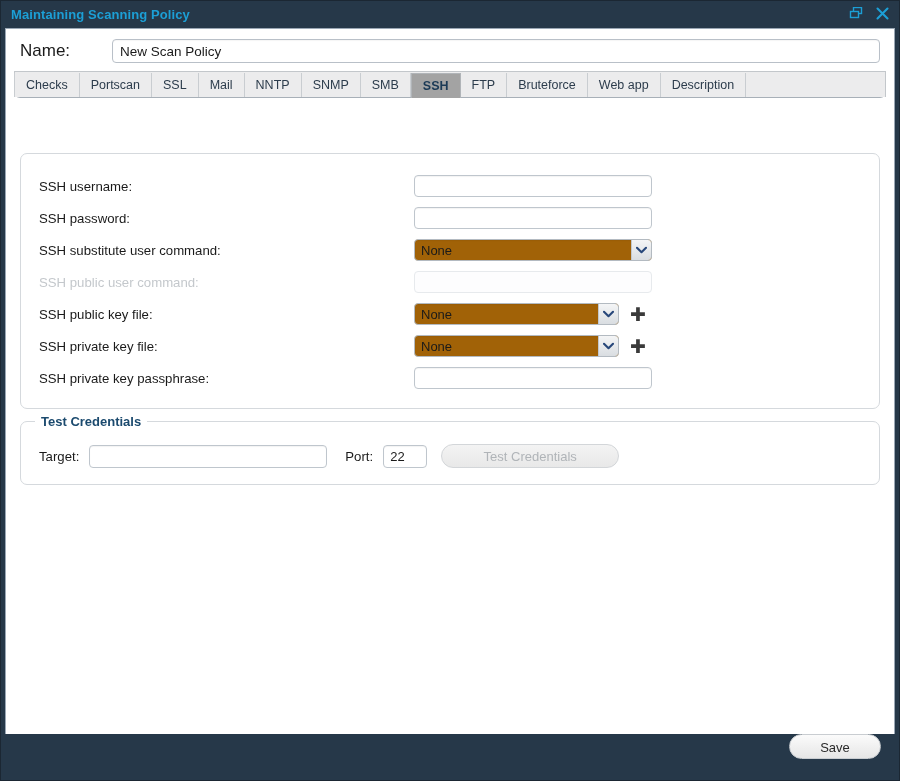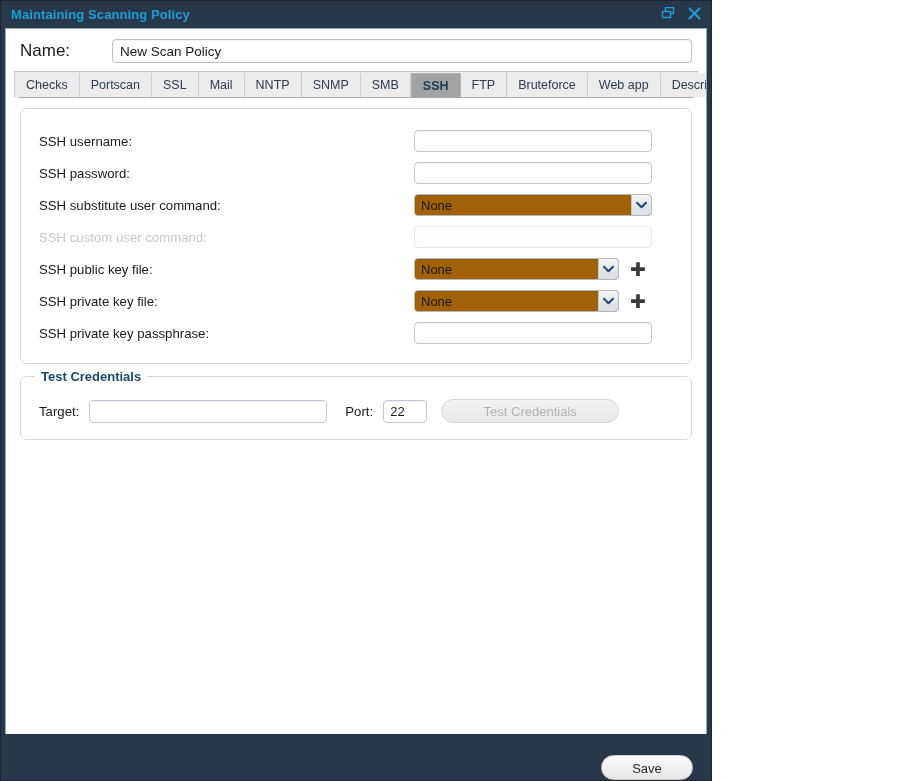--- a/index.html
+++ b/index.html
@@ -13,21 +13,21 @@
     font-family: "Liberation Sans", "DejaVu Sans", sans-serif;
     font-size: 13px;
     color: #222;
     overflow: hidden;
   }
 
   
   .window {
     position: absolute;
     left: 0; top: 0;
-    width: 712px;
+    width: 900px;
     height: 781px;
     box-sizing: border-box;
     background: #263849;
     border: 1px solid #1b2733;
     display: flex;
     flex-direction: column;
   }
 
   .titlebar {
     height: 27px;
@@ -148,20 +148,21 @@
     border-right: 1px solid #b0b4b8;
     border-top: 1px solid #b0b4b8;
     margin-bottom: -1px;
   }
 
   
   .content {
     flex: 1 1 auto;
     padding: 10px 14px 0 14px;
     overflow: hidden;
+    margin-top: 45px;
   }
   .panel {
     border: 1px solid #d5d9dd;
     border-radius: 7px;
     background: #fff;
     padding: 16px 18px 14px 18px;
     box-sizing: border-box;
   }
 
   .field-row {
@@ -317,21 +318,21 @@
     box-sizing: border-box;
     cursor: default;
   }
 
   
   .footer {
     flex: 0 0 46px;
     height: 46px;
     background: #263849;
     display: flex;
-    align-items: flex-end;
+    align-items: flex-start;
     justify-content: flex-end;
     padding-right: 18px;
     box-sizing: border-box;
   }
   .save-btn {
     width: 92px;
     height: 25px;
     border-radius: 13px;
     border: 1px solid #c9cdd1;
     background: linear-gradient(#fbfbfb, #e6e6e6);
@@ -404,21 +405,21 @@
             <div class="sel sel-wide">
               <span class="sel-value">None</span>
               <span class="sel-arrow">
                 <svg width="11" height="8" viewBox="0 0 11 8">
                   <path d="M1 1.8 L5.5 6.2 L10 1.8" fill="none" stroke="#27477a" stroke-width="2.1" stroke-linecap="round" stroke-linejoin="round"></path>
                 </svg>
               </span>
             </div>
           </div>
           <div class="field-row disabled">
-            <label class="field-label">SSH custom user command:</label>
+            <label class="field-label">SSH public user command:</label>
             <input type="text" class="txt disabled" disabled="" value="" style="">
           </div>
           <div class="field-row">
             <label class="field-label">SSH public key file:</label>
             <div class="sel sel-narrow">
               <span class="sel-value">None</span>
               <span class="sel-arrow">
                 <svg width="11" height="8" viewBox="0 0 11 8">
                   <path d="M1 1.8 L5.5 6.2 L10 1.8" fill="none" stroke="#27477a" stroke-width="2.1" stroke-linecap="round" stroke-linejoin="round"></path>
                 </svg>

